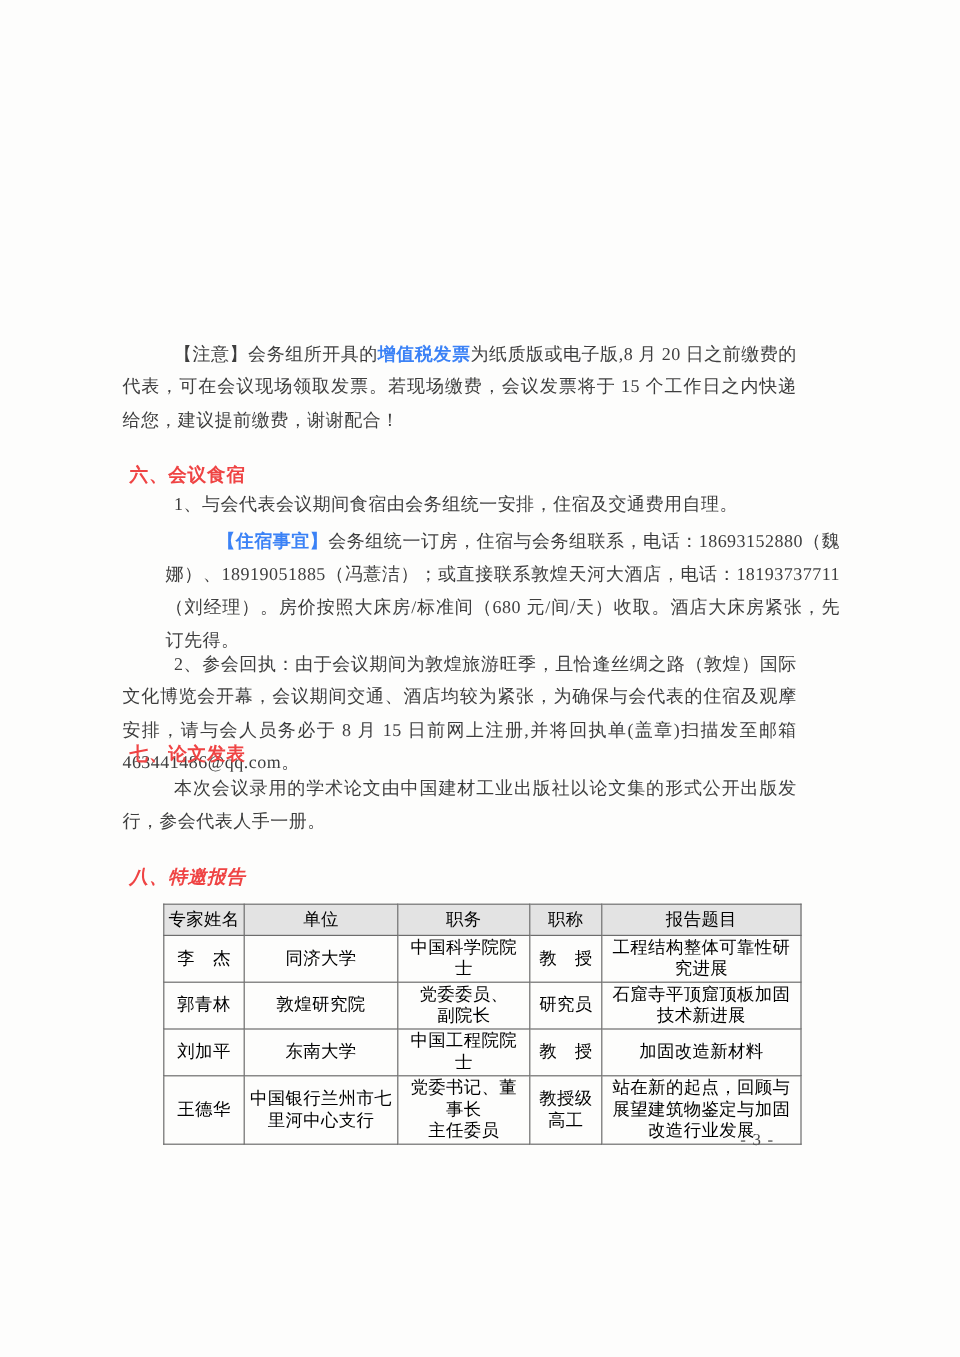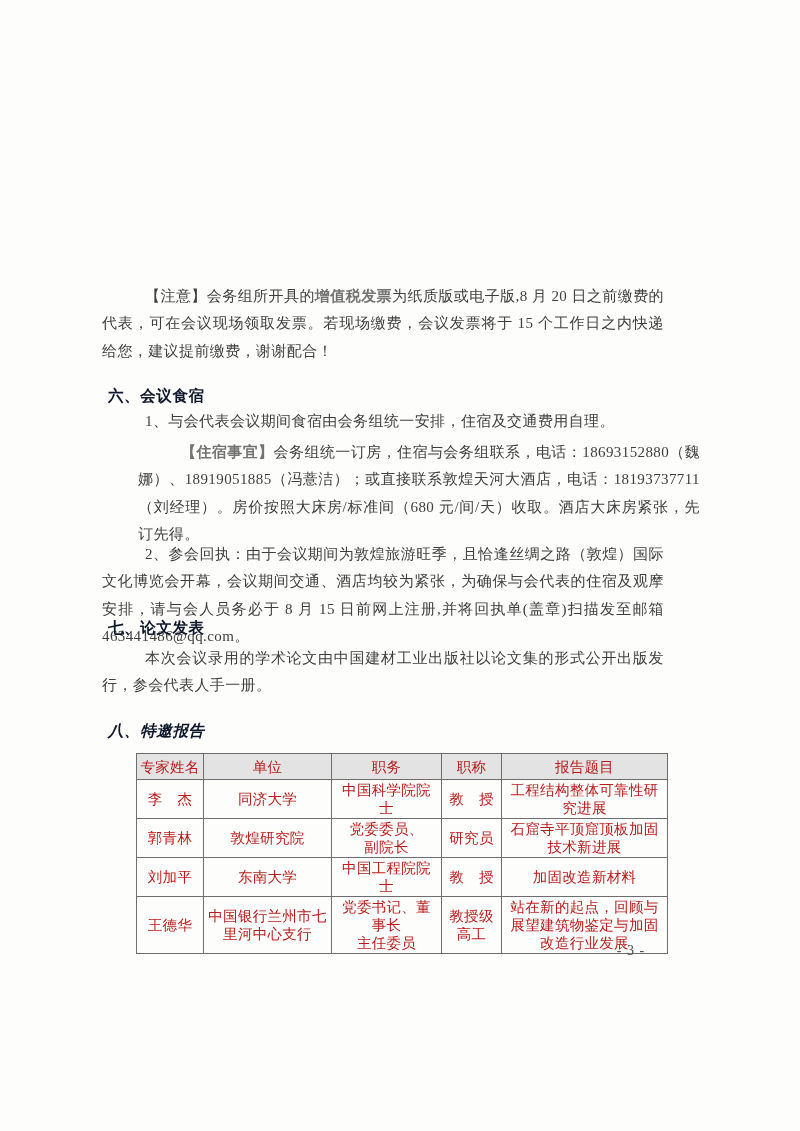--- a/index.html
+++ b/index.html
@@ -21,29 +21,29 @@
   }
   .payment .pline { white-space: pre-wrap; }
   .para {
     left: 102px; width: 562px;
     font-size: 15px; line-height: 27.4px;
     text-align: justify; letter-spacing: 0.4px;
   }
   .indent { text-indent: 43px; }
   .sec-title {
     left: 108px;
-    font-size: 15.5px; font-weight: 700; color: #0f172a;
+    font-size: 15.5px; font-weight: 700; color: #ef4444;
     letter-spacing: 0.6px;
   }
-  .bold-inline { font-weight: 700; color: #737373; }
+  .bold-inline { font-weight: 700; color: #3b82f6; }
   .report-table {
     left: 136px; top: 753px; width: 531px;
     border-collapse: collapse;
     font-size: 14.5px; line-height: 18px;
-    color: #b91c1c;
+    color: #000000;
     table-layout: fixed;
     padding-left: 48px;
   }
   .report-table th, .report-table td {
     border: 1px solid #6d6d6d;
     text-align: center; vertical-align: middle;
     padding: 1px 3px;
     white-space: pre-line;
     font-weight: 400;
     letter-spacing: 0.3px;

